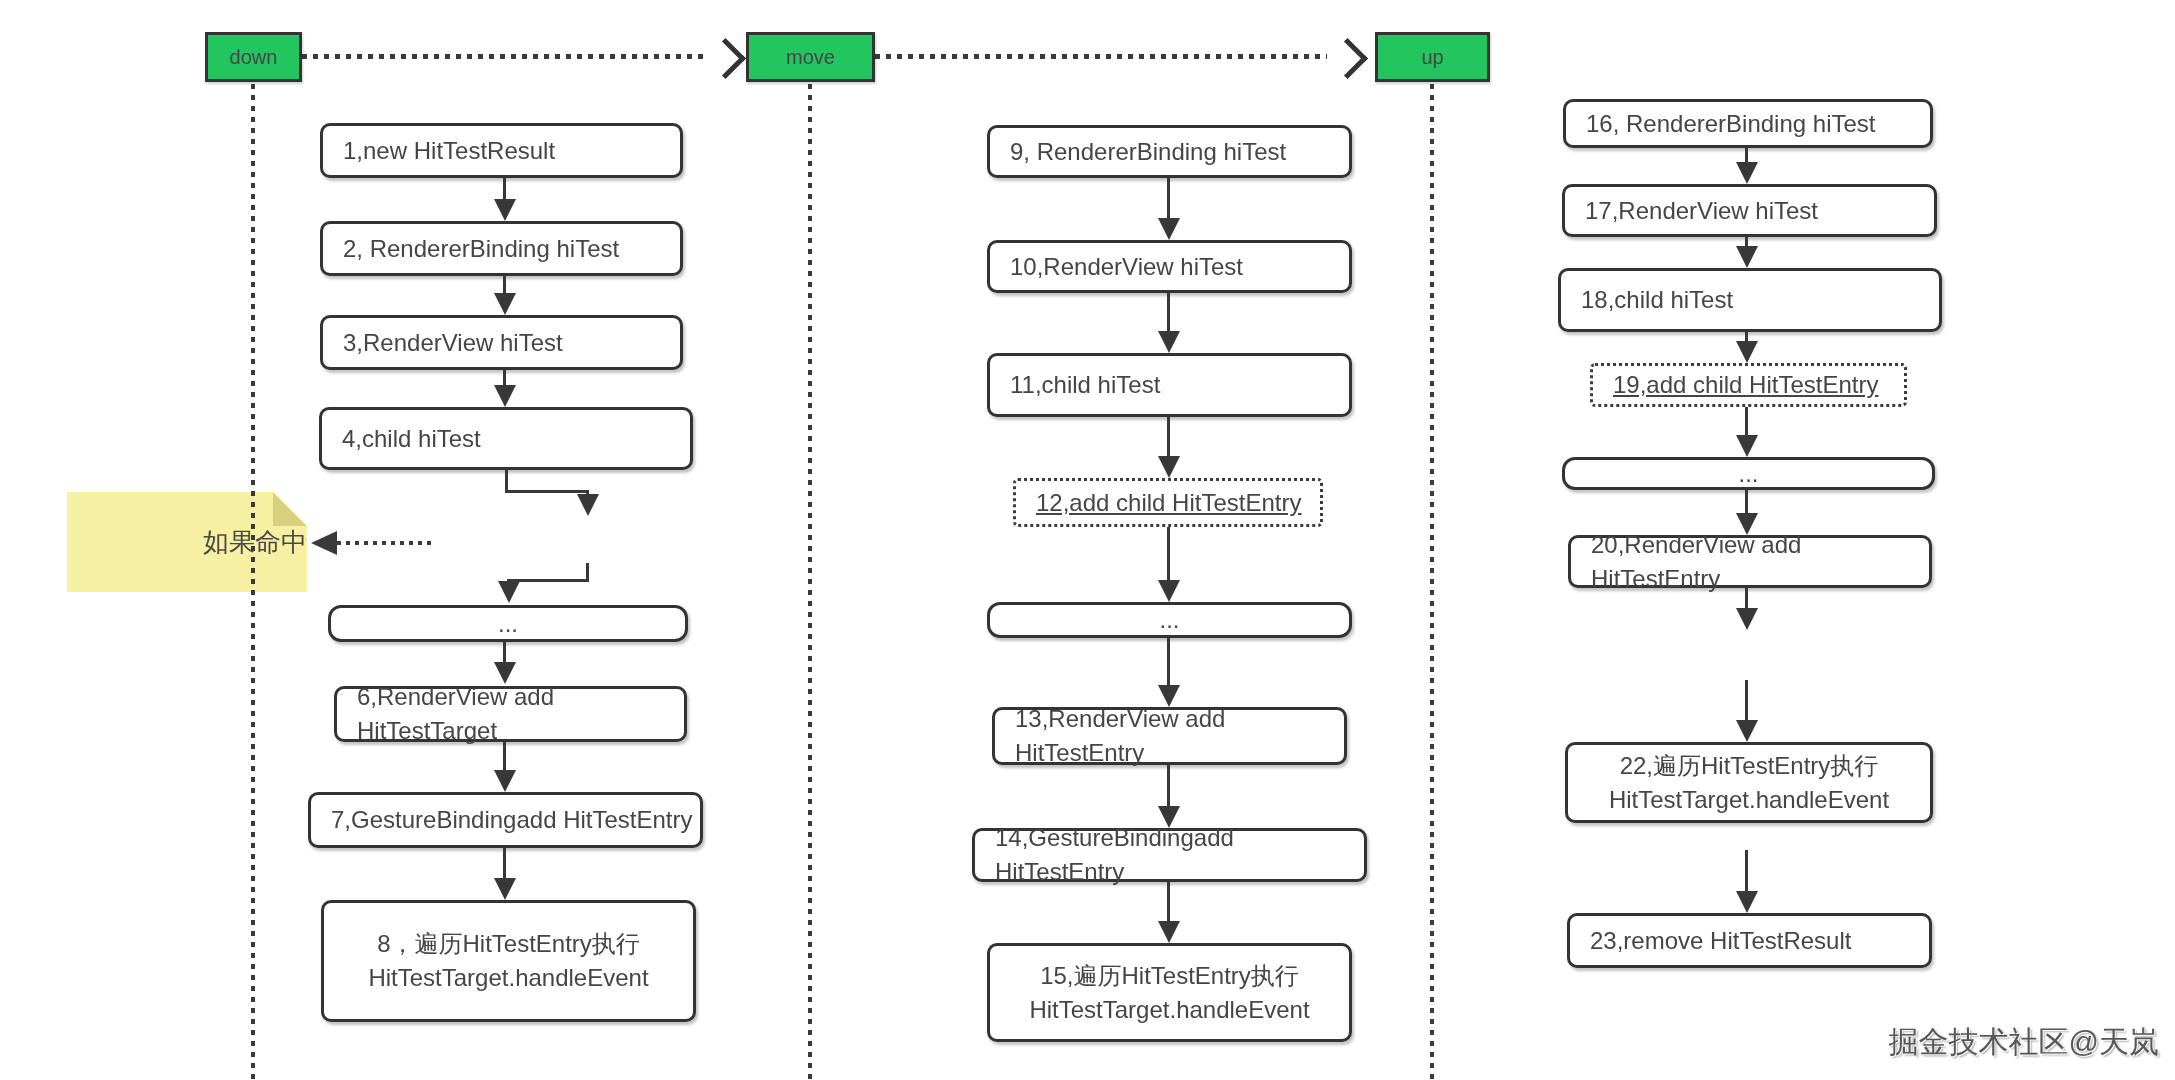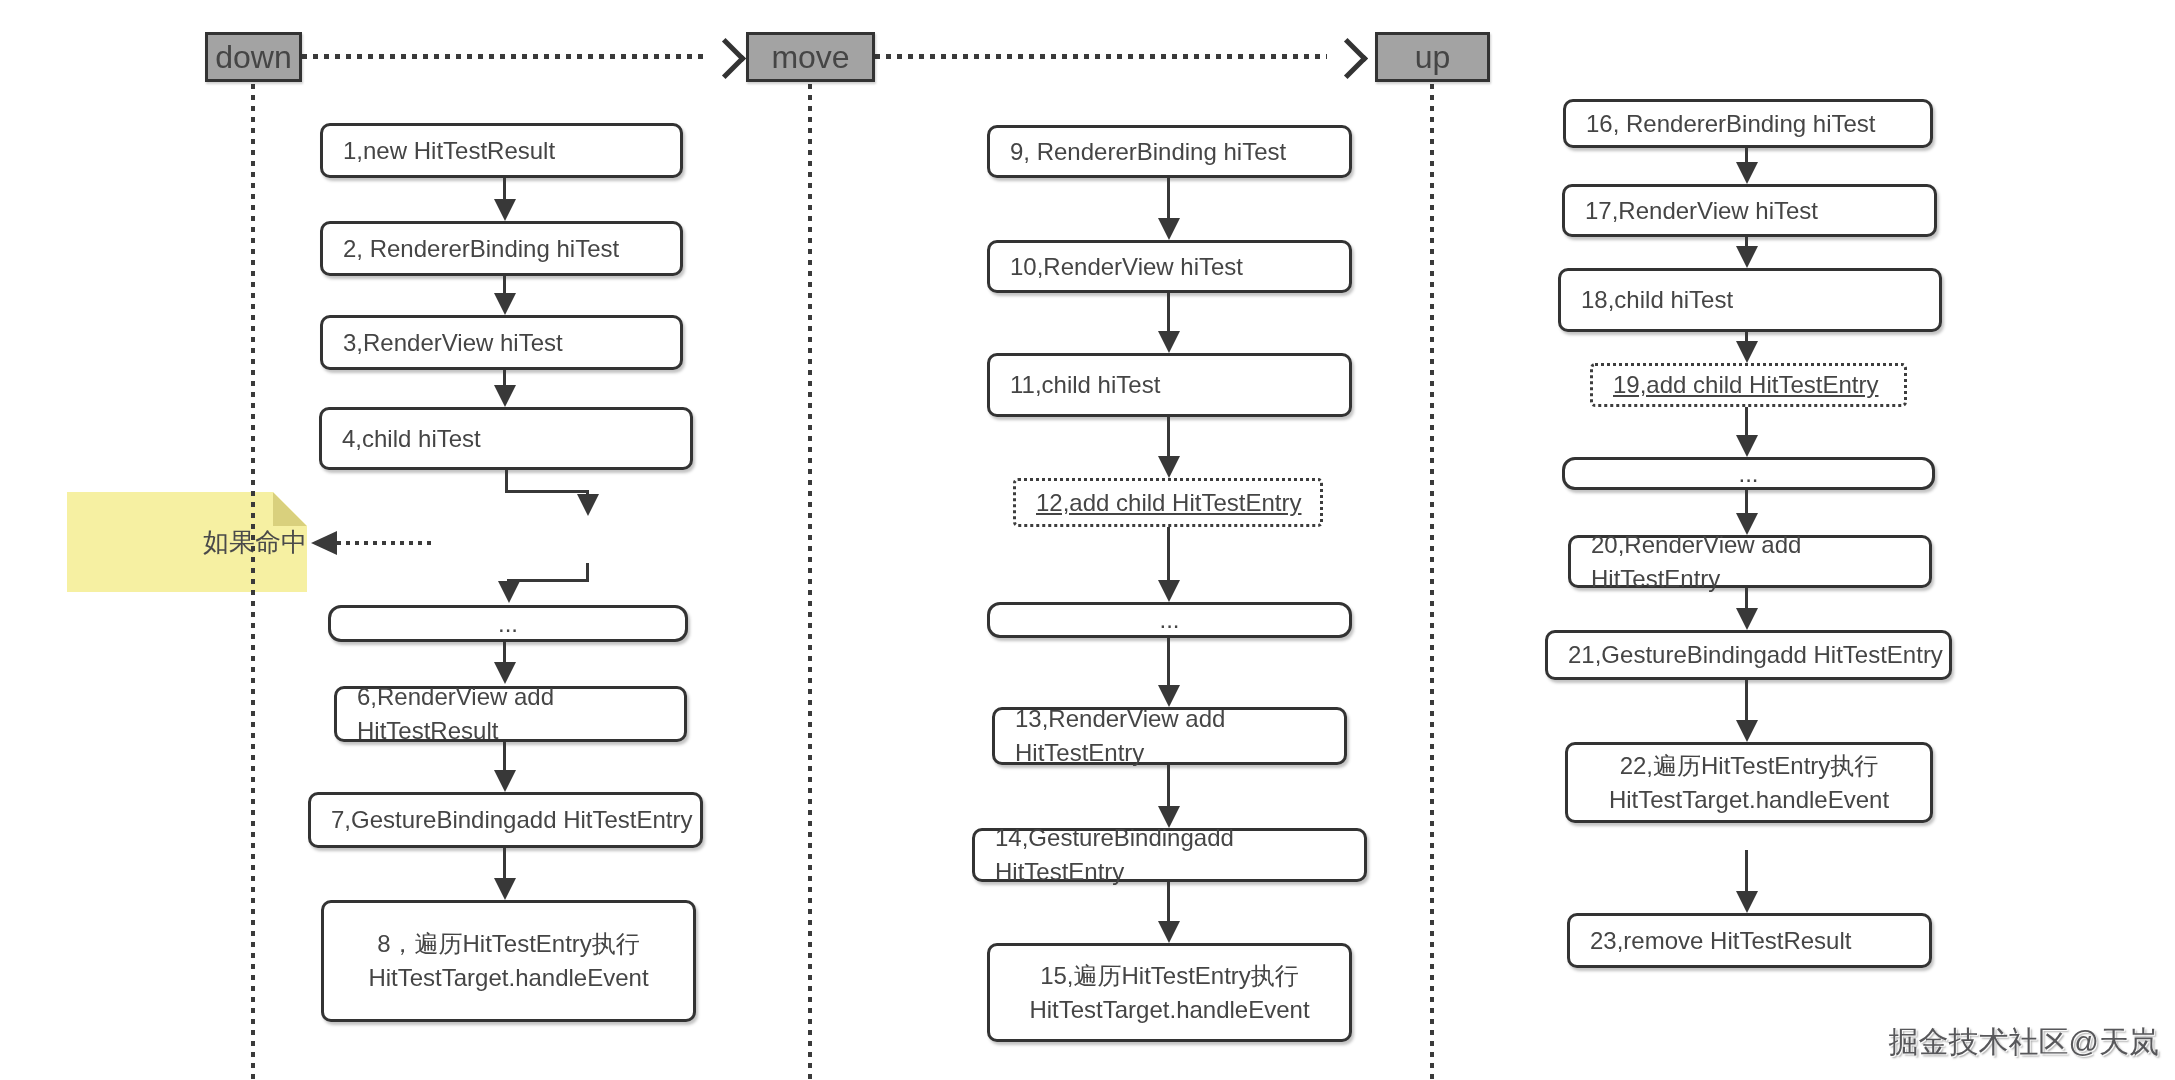--- a/index.html
+++ b/index.html
@@ -13,23 +13,23 @@
     border:3px solid #333;border-radius:10px;
     display:flex;align-items:center;padding-left:20px;
     font-size:24px;line-height:34px;color:#454545;
     box-shadow:2px 3px 3px rgba(40,40,40,.28);
     white-space:pre-line;z-index:3;
   }
   .node.c{justify-content:center;padding-left:0;text-align:center;}
   .node.dotted{border:3px dotted #3d3d3d;border-radius:5px;box-shadow:none;text-decoration:underline;}
   .node.pill{border-radius:13px;}
   .hdr{
-    position:absolute;box-sizing:border-box;background:#a3a3a3;border:3px solid #333;
+    position:absolute;box-sizing:border-box;background:#22c55e;border:3px solid #333;
     display:flex;align-items:center;justify-content:center;
-    font-size:32px;color:#454545;box-shadow:1px 2px 2px rgba(40,40,40,.22);z-index:3;
+    font-size:20px;color:#454545;box-shadow:1px 2px 2px rgba(40,40,40,.22);z-index:3;
   }
   
   .hdots{position:absolute;height:5px;z-index:2;
     background:repeating-linear-gradient(90deg,#3a3a3a 0 5px,transparent 5px 11px);}
   .ndots{position:absolute;height:4px;z-index:2;
     background:repeating-linear-gradient(90deg,#3a3a3a 0 4px,transparent 4px 9px);}
   .vlane{position:absolute;width:4px;z-index:2;
     background:repeating-linear-gradient(180deg,#3a3a3a 0 5px,transparent 5px 11px);}
   .chev{position:absolute;width:24px;height:24px;z-index:2;
     border-top:5px solid #333;border-right:5px solid #333;transform:rotate(45deg);}
@@ -91,21 +91,21 @@
   <div class="vseg" style="left:505px;top:470px;height:23px"></div>
   <div class="hseg" style="left:505px;top:490px;width:84px"></div>
   <div class="varrow" style="left:586px;top:490px;height:6px"></div>
 
   <div class="vseg" style="left:586px;top:563px;height:19px"></div>
   <div class="hseg" style="left:507px;top:579px;width:82px"></div>
   <div class="varrow" style="left:507px;top:579px;height:4px"></div>
 
   <div class="node pill c" style="left:328px;top:605px;width:360px;height:37px">...</div>
   <div class="varrow" style="left:503px;top:642px;height:22px"></div>
-  <div class="node" style="left:334px;top:686px;width:353px;height:56px">6,RenderView add HitTestResult</div>
+  <div class="node" style="left:334px;top:686px;width:353px;height:56px">6,RenderView add HitTestTarget</div>
   <div class="varrow" style="left:503px;top:742px;height:30px"></div>
   <div class="node" style="left:308px;top:792px;width:395px;height:56px">7,GestureBindingadd HitTestEntry</div>
   <div class="varrow" style="left:503px;top:848px;height:32px"></div>
   <div class="node c" style="left:321px;top:900px;width:375px;height:122px">8，遍历HitTestEntry执行
 HitTestTarget.handleEvent</div>
 
   <div class="node" style="left:987px;top:125px;width:365px;height:53px">9, RendererBinding hiTest</div>
   <div class="varrow" style="left:1167px;top:178px;height:42px"></div>
   <div class="node" style="left:987px;top:240px;width:365px;height:53px">10,RenderView hiTest</div>
   <div class="varrow" style="left:1167px;top:293px;height:40px"></div>
@@ -127,21 +127,20 @@
   <div class="node" style="left:1562px;top:184px;width:375px;height:53px">17,RenderView hiTest</div>
   <div class="varrow" style="left:1745px;top:237px;height:11px"></div>
   <div class="node" style="left:1558px;top:268px;width:384px;height:64px">18,child hiTest</div>
   <div class="varrow" style="left:1745px;top:332px;height:11px"></div>
   <div class="node dotted" style="left:1590px;top:363px;width:317px;height:44px">19,add child HitTestEntry</div>
   <div class="varrow" style="left:1745px;top:407px;height:30px"></div>
   <div class="node pill c" style="left:1562px;top:457px;width:373px;height:33px">...</div>
   <div class="varrow" style="left:1745px;top:490px;height:25px"></div>
   <div class="node" style="left:1568px;top:535px;width:364px;height:53px">20,RenderView add HitTestEntry</div>
   <div class="varrow" style="left:1745px;top:588px;height:22px"></div>
-  <div class="node" style="left:1545px;top:630px;width:407px;height:50px">21,GestureBindingadd HitTestEntry</div>
   <div class="varrow" style="left:1745px;top:680px;height:42px"></div>
   <div class="node c" style="left:1565px;top:742px;width:368px;height:81px">22,遍历HitTestEntry执行
 HitTestTarget.handleEvent</div>
   <div class="varrow" style="left:1745px;top:850px;height:43px"></div>
   <div class="node" style="left:1567px;top:913px;width:365px;height:55px">23,remove HitTestResult</div>
 
   <div class="wm">掘金技术社区@天岚</div>
 
 </div>
 

